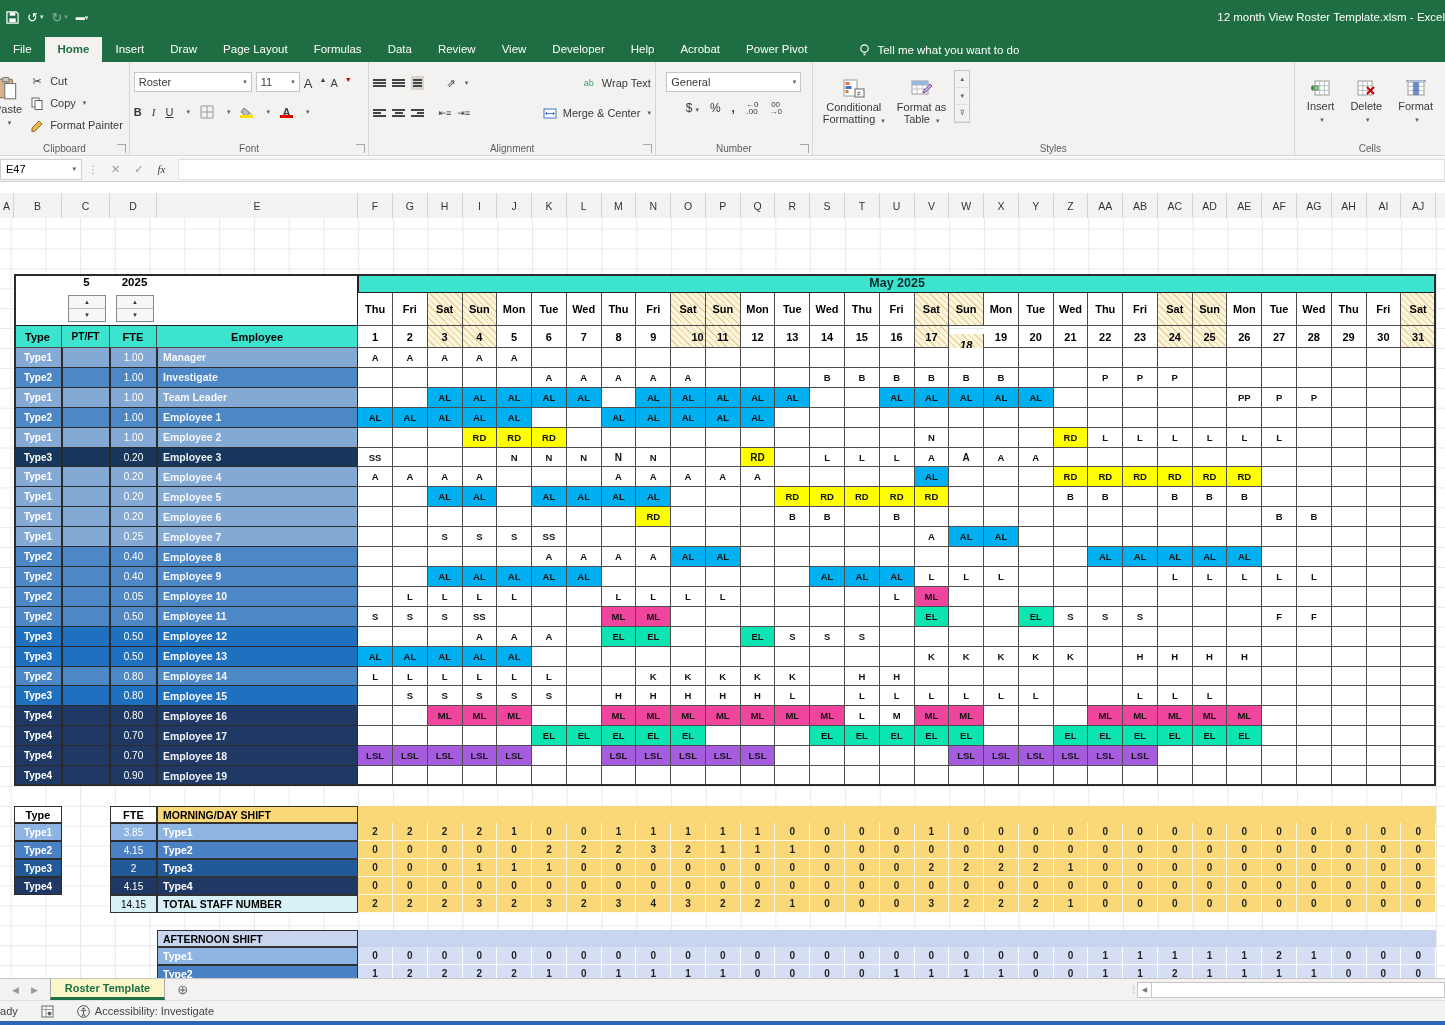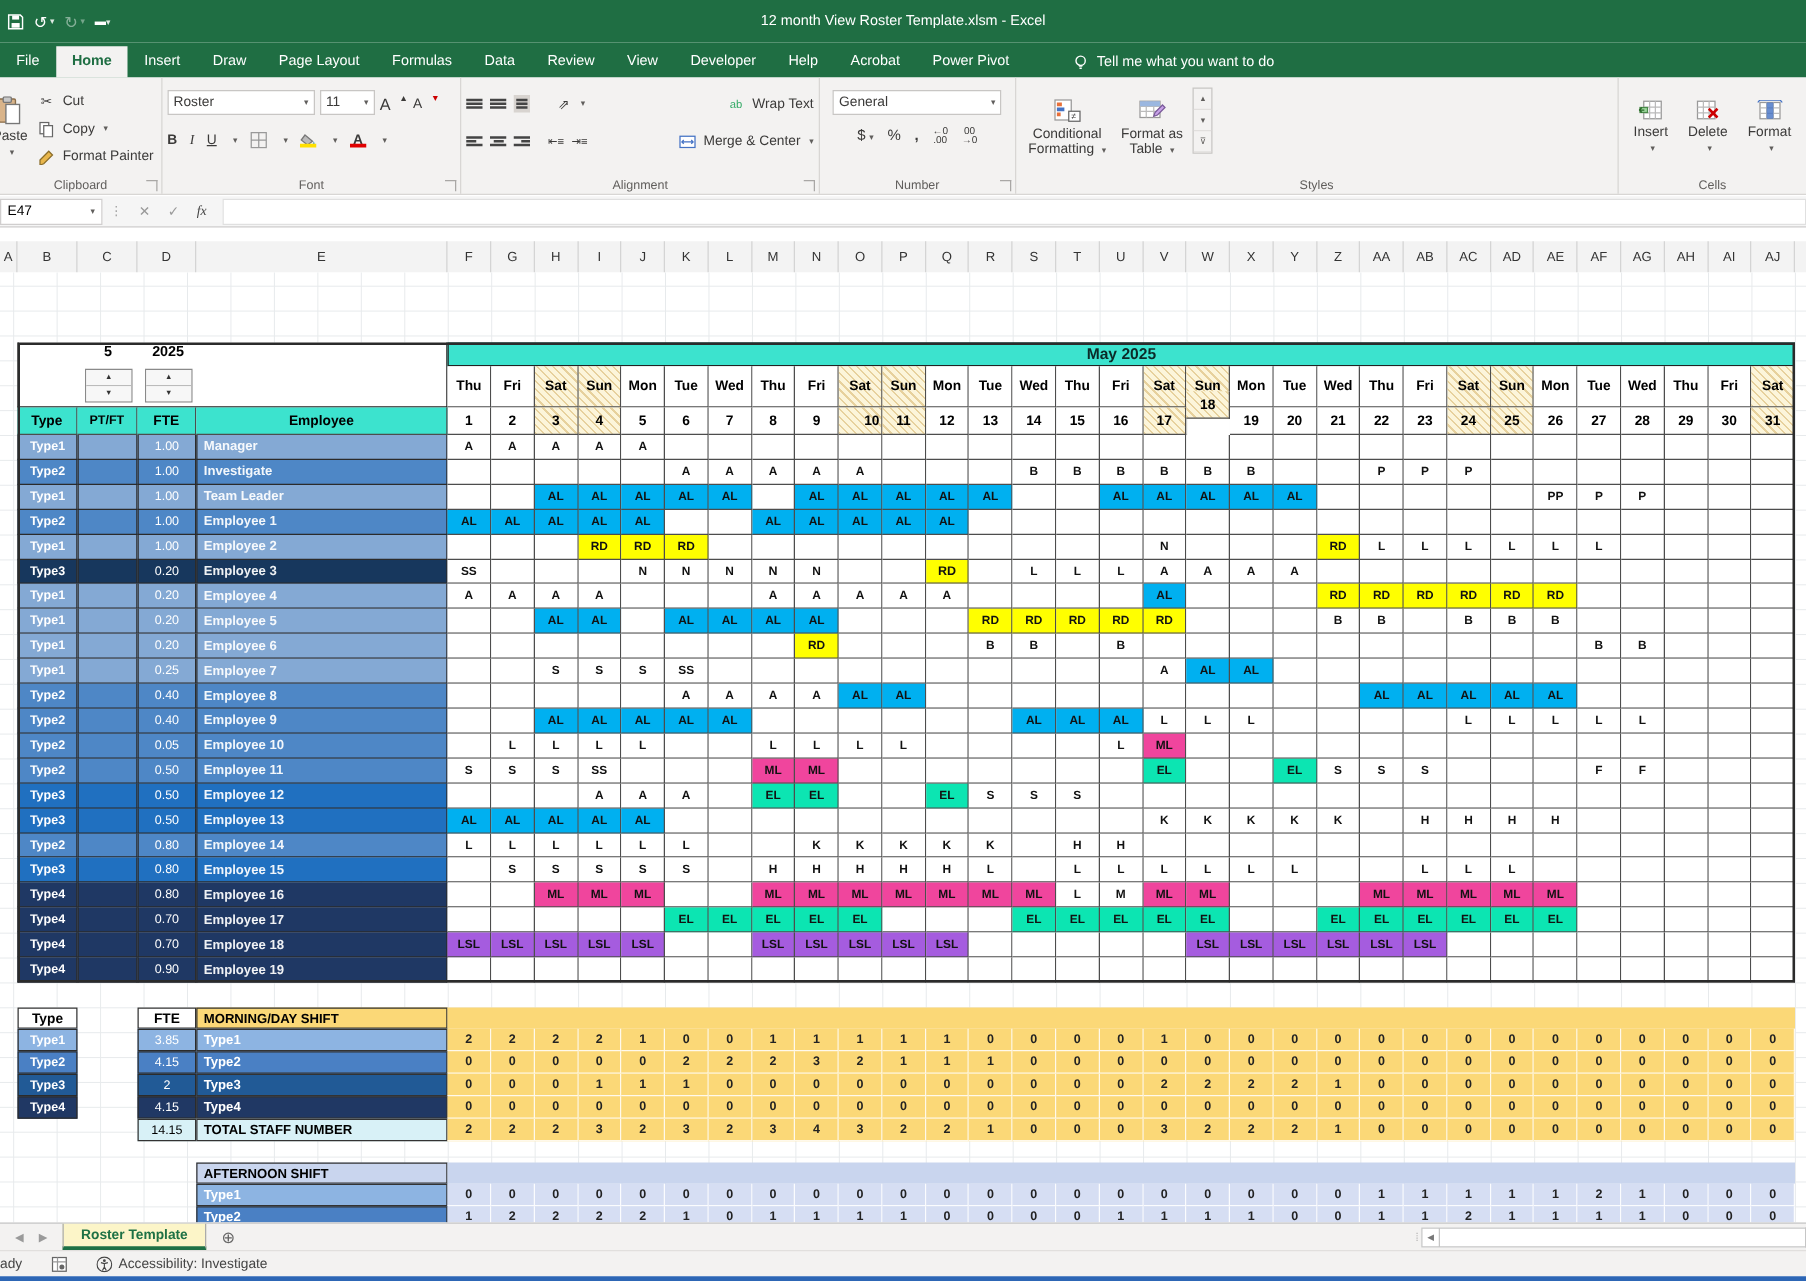--- a/index.html
+++ b/index.html
@@ -7,21 +7,21 @@
   #app { position:relative; width:1445px; height:1025px; background:#fff; overflow:hidden;
          font-family:"Liberation Sans", sans-serif; }
 
   
   .titlebar { position:absolute; left:0; top:0; width:100%; height:34px; background:#1F6E43; color:#fff;
               display:flex; align-items:center; }
   .qat { display:flex; align-items:center; gap:8px; padding-left:6px; font-size:13px; }
   .qat .qbtn { display:flex; align-items:center; gap:2px; cursor:pointer; }
   .qat .dim { opacity:.45; }
   .qat .mini { font-size:7px; opacity:.85; }
-  .win-title { position:absolute; left:0; right:0; text-align:center; font-size:11.5px; color:#fff; }
+  .win-title { position:absolute; left:0; right:0; text-align:right; font-size:11.5px; color:#fff; }
 
   
   .menubar { position:absolute; left:0; top:34px; width:100%; height:28px; background:#1F6E43;
              display:flex; align-items:flex-end; color:#fff; font-size:11.5px; }
   .mtab { padding:6px 13px 7px 13px; cursor:pointer; white-space:nowrap; }
   .mtab.active { background:#f3f2f1; color:#1F6E43; font-weight:bold; }
   .tellme { display:flex; align-items:center; gap:6px; margin-left:38px; padding-bottom:6px; }
   .bulb { width:13px; height:13px; }
 
   
@@ -499,21 +499,21 @@
       <div class="abs cellbox hcell" style="left: 775.44px; top: 108px; width: 34.77px; height: 22px;">13</div>
       <div class="abs cellbox hcell" style="left: 810.21px; top: 74.5px; width: 34.77px; height: 33.5px;">Wed</div>
       <div class="abs cellbox hcell" style="left: 810.21px; top: 108px; width: 34.77px; height: 22px;">14</div>
       <div class="abs cellbox hcell" style="left: 844.98px; top: 74.5px; width: 34.77px; height: 33.5px;">Thu</div>
       <div class="abs cellbox hcell" style="left: 844.98px; top: 108px; width: 34.77px; height: 22px;">15</div>
       <div class="abs cellbox hcell" style="left: 879.75px; top: 74.5px; width: 34.77px; height: 33.5px;">Fri</div>
       <div class="abs cellbox hcell" style="left: 879.75px; top: 108px; width: 34.77px; height: 22px;">16</div>
       <div class="abs cellbox hcell we" style="left: 914.52px; top: 74.5px; width: 34.77px; height: 33.5px;">Sat</div>
       <div class="abs cellbox hcell we" style="left: 914.52px; top: 108px; width: 34.77px; height: 22px;">17</div>
       <div class="abs cellbox hcell we" style="left: 949.29px; top: 74.5px; width: 34.77px; height: 33.5px;">Sun</div>
-      <div class="abs cellbox hcell we" style="left: 949.29px; top: 95px; width: 34.77px; height: 22px;">18</div>
+      <div class="abs cellbox hcell we" style="left: 949.29px; top: 116px; width: 34.77px; height: 22px; font-style: italic;">18</div>
       <div class="abs cellbox hcell" style="left: 984.06px; top: 74.5px; width: 34.77px; height: 33.5px;">Mon</div>
       <div class="abs cellbox hcell" style="left: 984.06px; top: 108px; width: 34.77px; height: 22px;">19</div>
       <div class="abs cellbox hcell" style="left: 1018.83px; top: 74.5px; width: 34.77px; height: 33.5px;">Tue</div>
       <div class="abs cellbox hcell" style="left: 1018.83px; top: 108px; width: 34.77px; height: 22px;">20</div>
       <div class="abs cellbox hcell" style="left: 1053.6px; top: 74.5px; width: 34.77px; height: 33.5px;">Wed</div>
       <div class="abs cellbox hcell" style="left: 1053.6px; top: 108px; width: 34.77px; height: 22px;">21</div>
       <div class="abs cellbox hcell" style="left: 1088.37px; top: 74.5px; width: 34.77px; height: 33.5px;">Thu</div>
       <div class="abs cellbox hcell" style="left: 1088.37px; top: 108px; width: 34.77px; height: 22px;">22</div>
       <div class="abs cellbox hcell" style="left: 1123.14px; top: 74.5px; width: 34.77px; height: 33.5px;">Fri</div>
       <div class="abs cellbox hcell" style="left: 1123.14px; top: 108px; width: 34.77px; height: 22px;">23</div>

